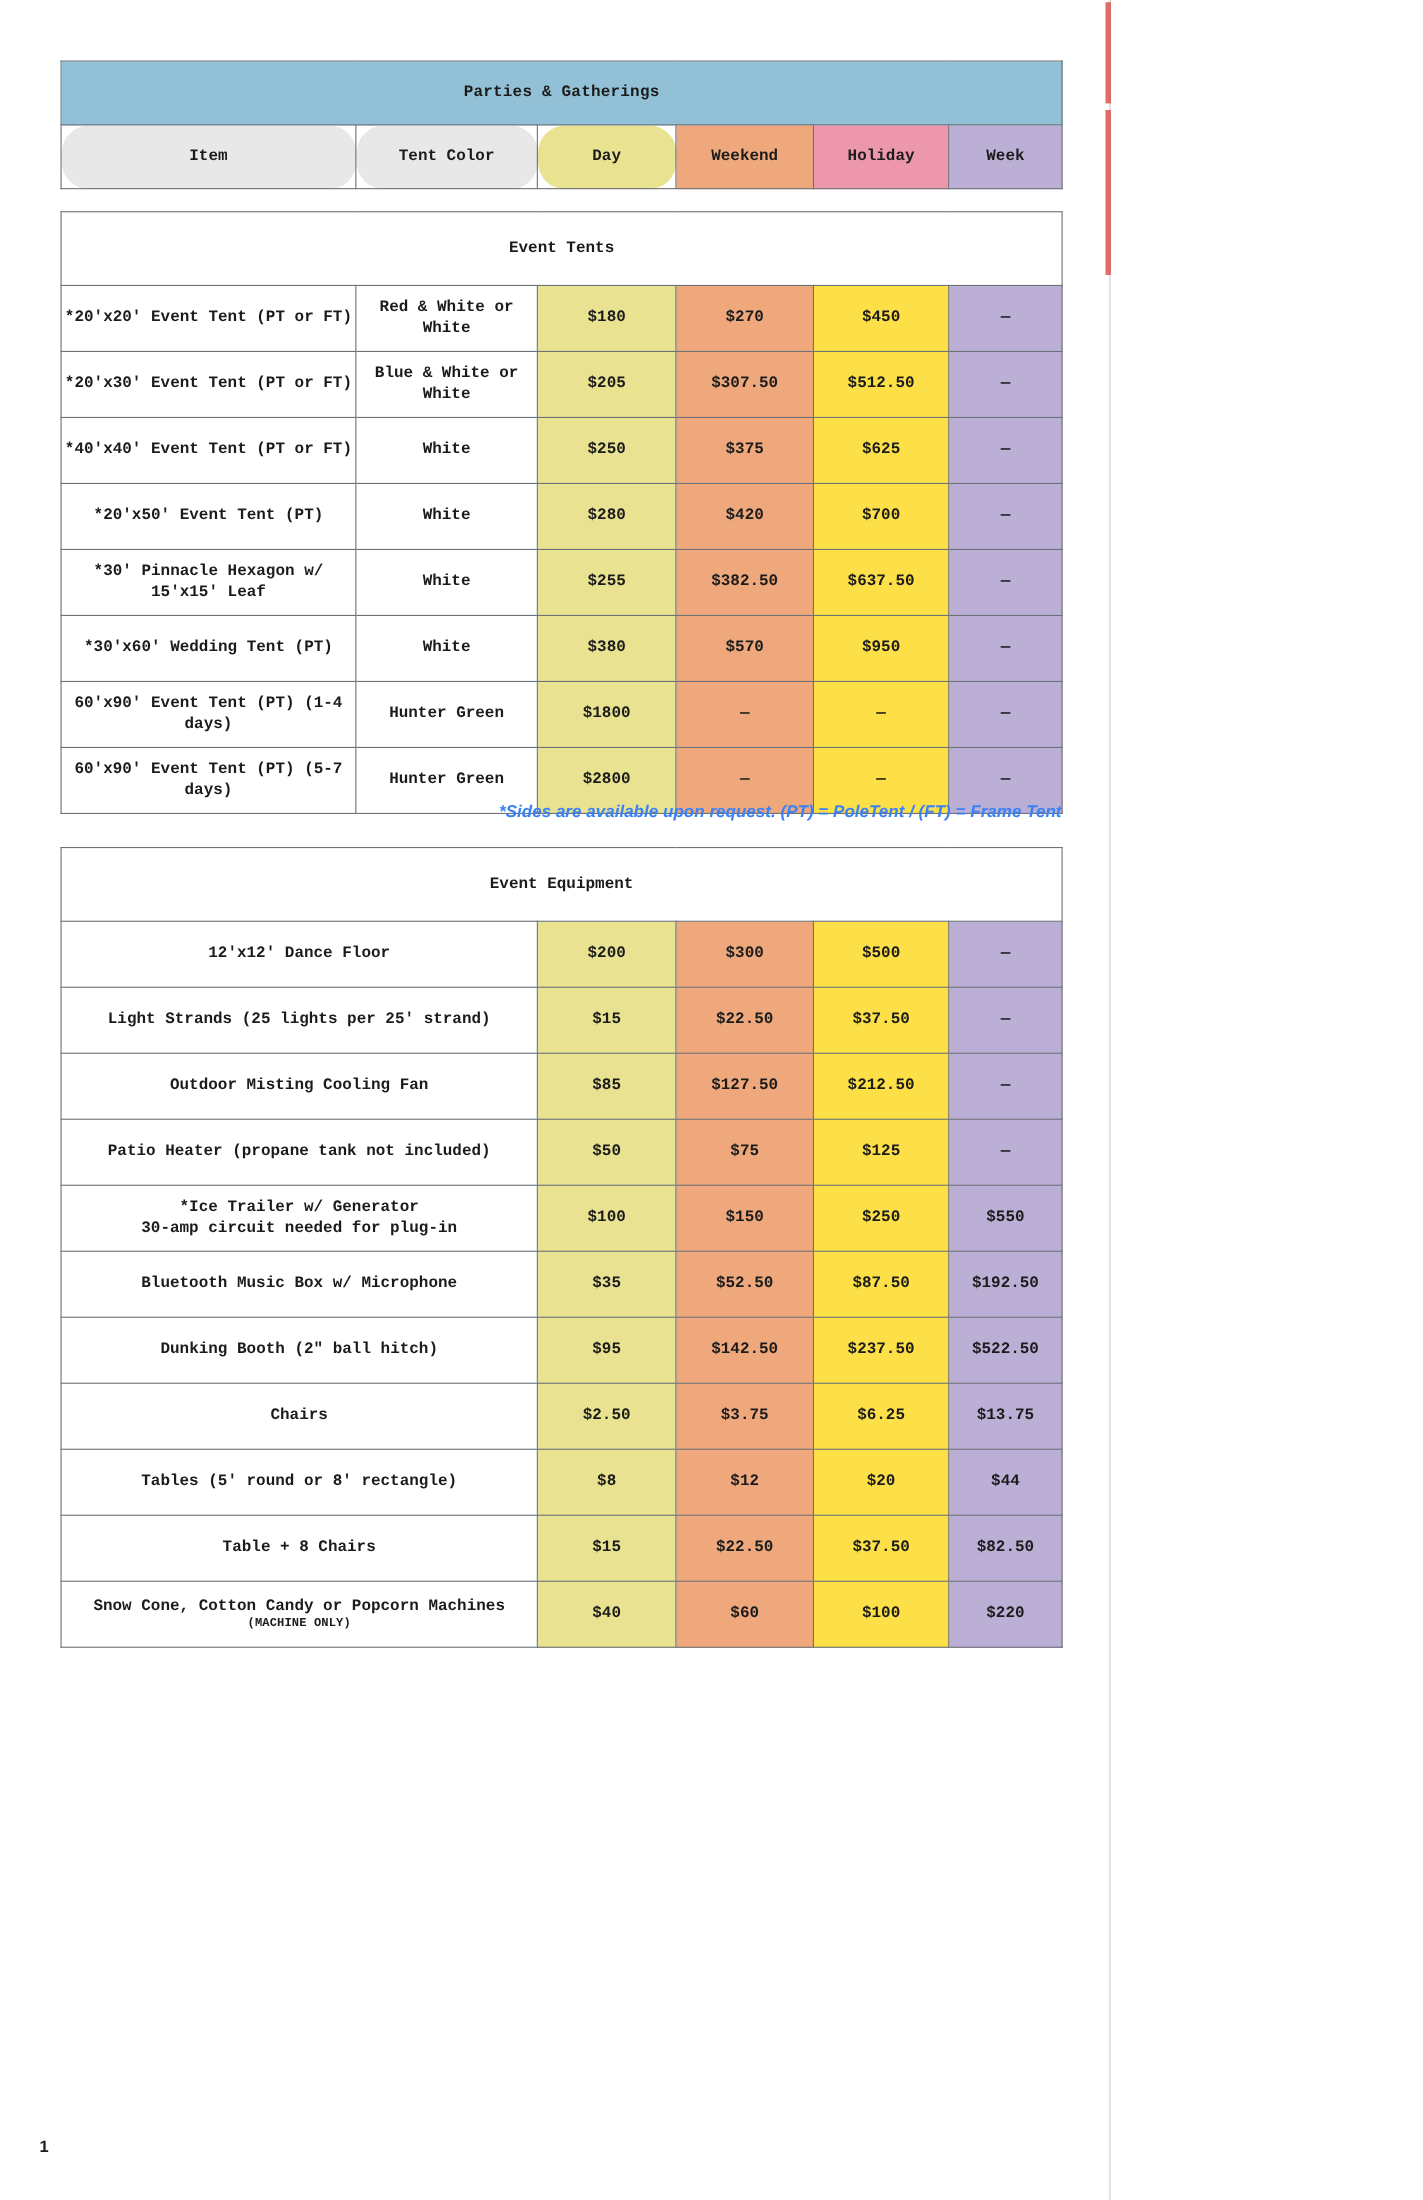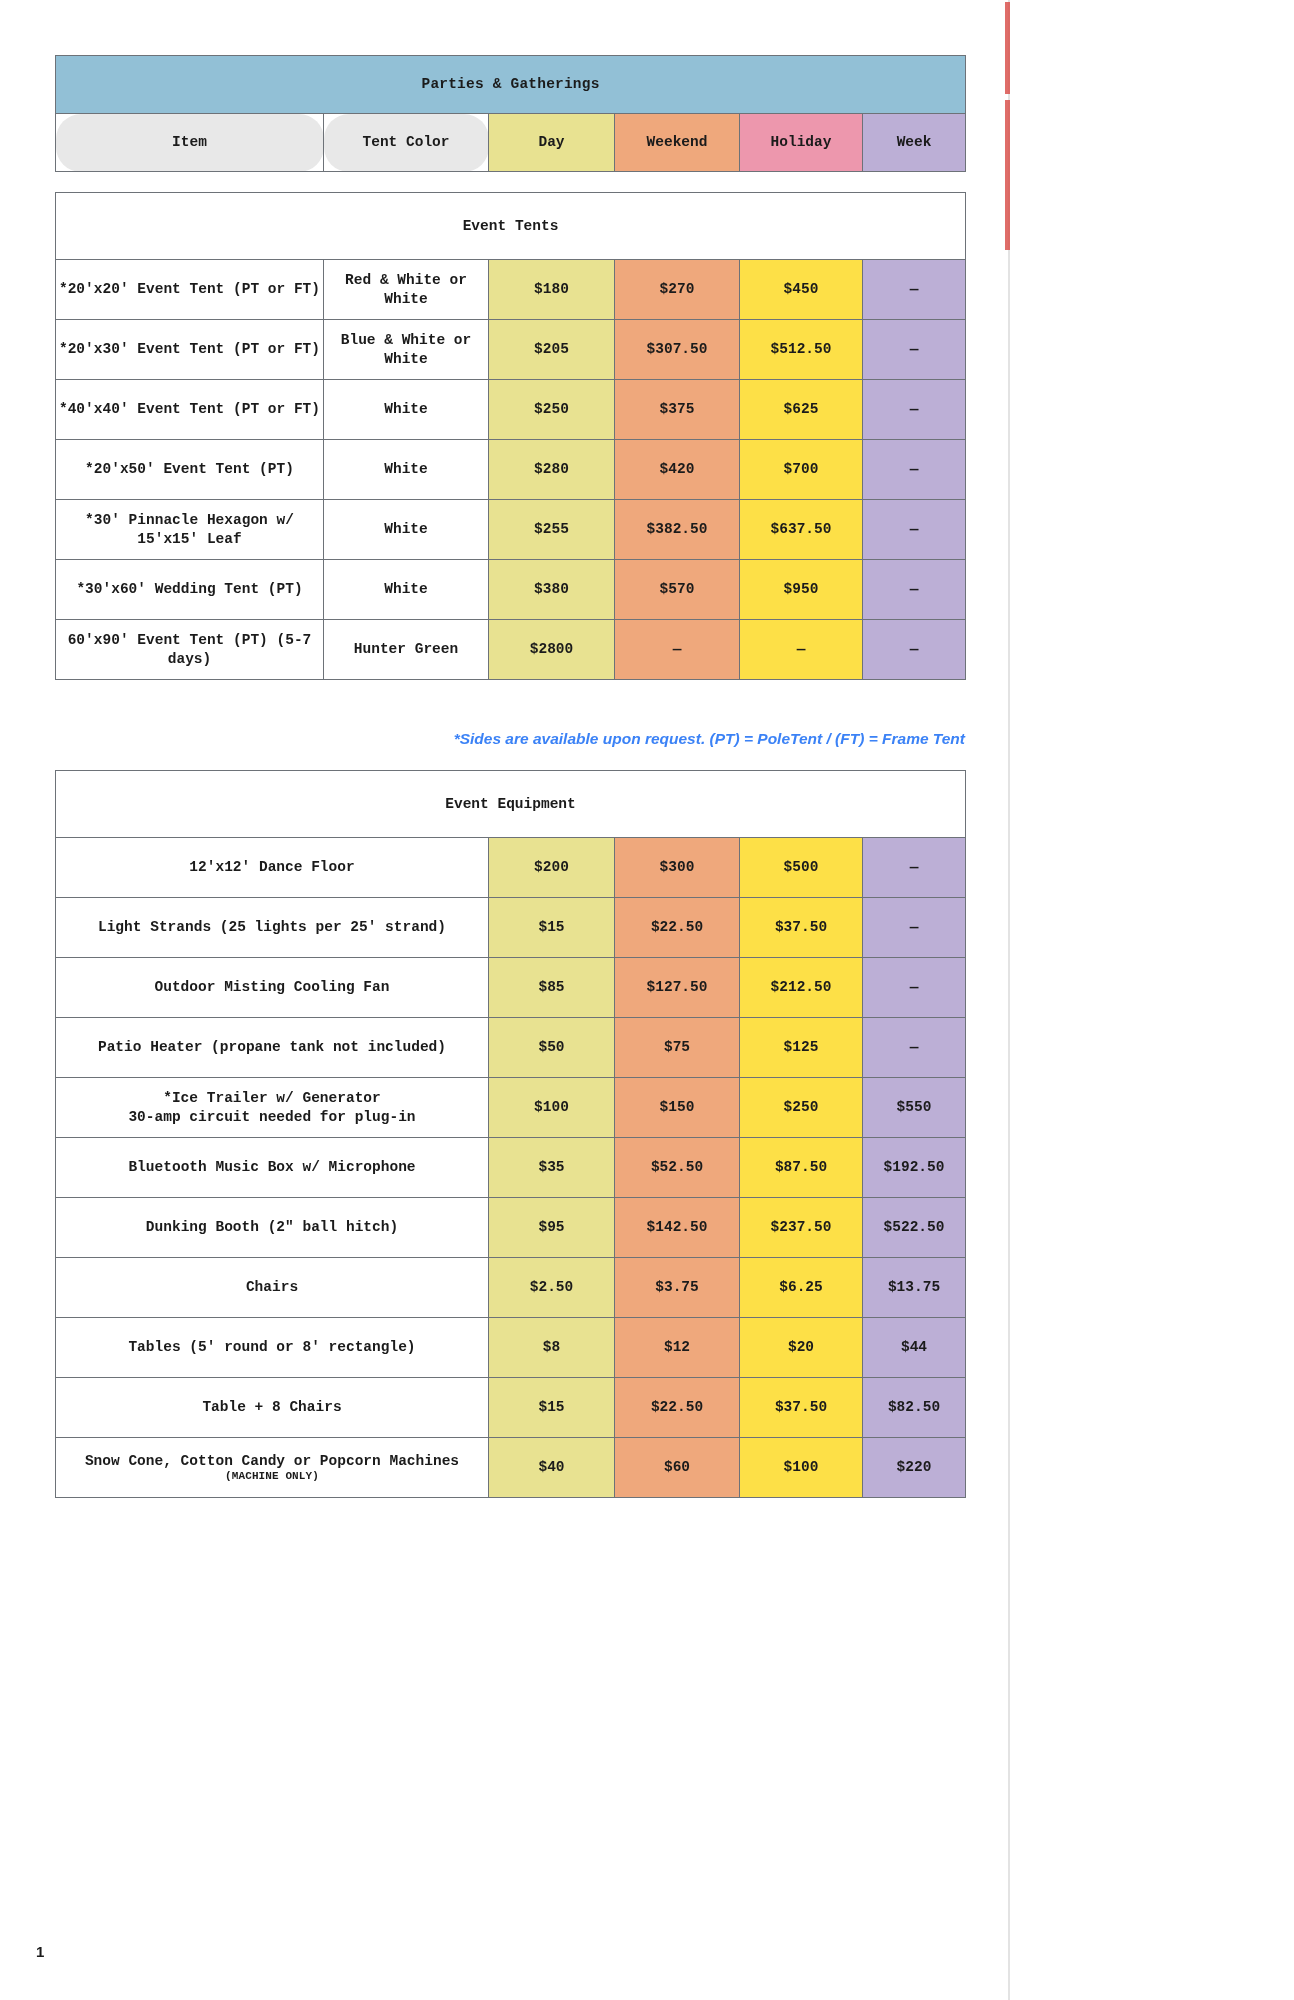--- a/index.html
+++ b/index.html
@@ -85,21 +85,21 @@
     font-size: 19px;
     font-weight: 700;
     letter-spacing: .2px;
   }
   .colhead {
     height: 57px;
     font-size: 17px;
     font-weight: 400;
   }
   .colhead.grey   { background: #e8e8e8; border-radius: 25px; }
-  .colhead.yellow { background: #e8e291; }
+  .colhead.yellow { background: #e8e291; border-radius: 25px; }
   .colhead.orange { background: #efa87c; }
   .colhead.pink   { background: #ed97ad; }
   .colhead.purple { background: #bcafd6; }
 
   
   .section-cell {
     height: 66px;
     background: #ffffff;
     font-size: 16px;
     font-weight: 700;
@@ -244,20 +244,28 @@
     </tr>
     <tr>
       <td class="cell name">*30'x60' Wedding Tent (PT)</td>
       <td class="cell color">White</td>
       <td class="cell day">$380</td>
       <td class="cell wknd">$570</td>
       <td class="cell hol">$950</td>
       <td class="cell week">—</td>
     </tr>
     <tr>
+      <td class="cell name">60'x90' Event Tent (PT) (1-4 days)</td>
+      <td class="cell color">Hunter Green</td>
+      <td class="cell day">$1800</td>
+      <td class="cell wknd">—</td>
+      <td class="cell hol">—</td>
+      <td class="cell week">—</td>
+    </tr>
+    <tr>
       <td class="cell name">60'x90' Event Tent (PT) (5-7 days)</td>
       <td class="cell color">Hunter Green</td>
       <td class="cell day">$2800</td>
       <td class="cell wknd">—</td>
       <td class="cell hol">—</td>
       <td class="cell week">—</td>
     </tr>
   </tbody>
 </table>
 

